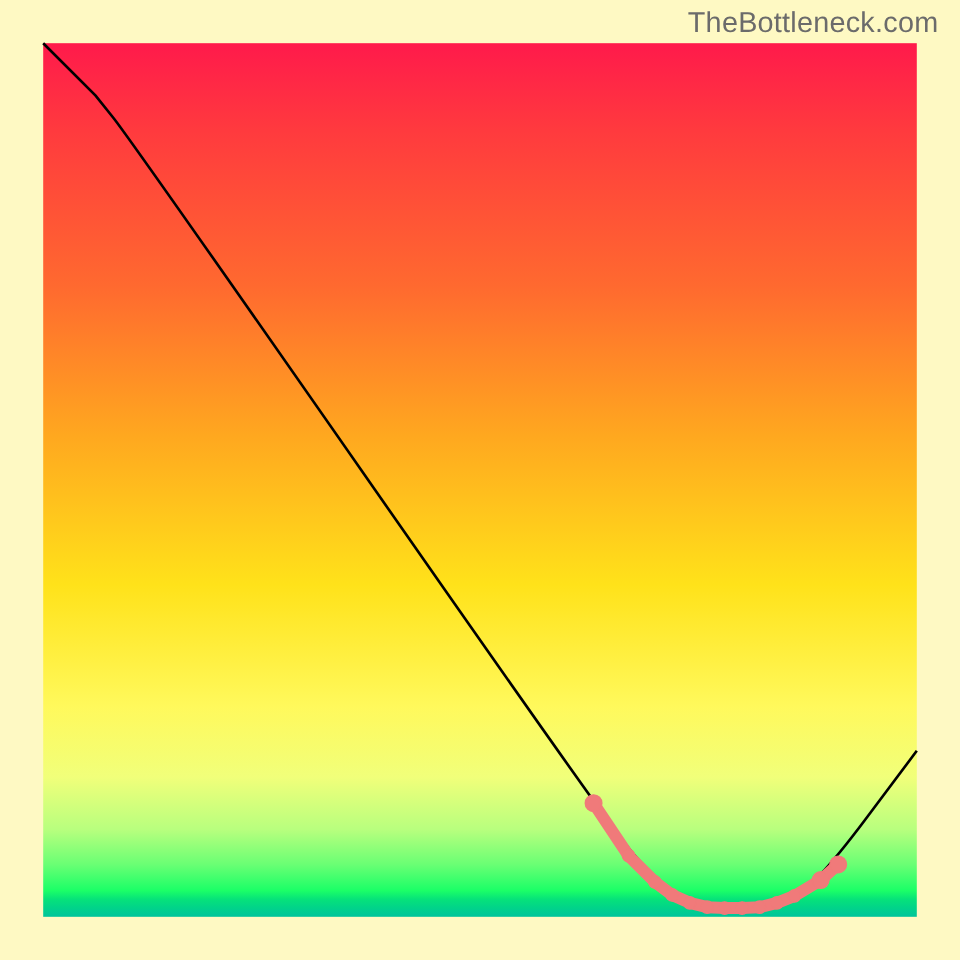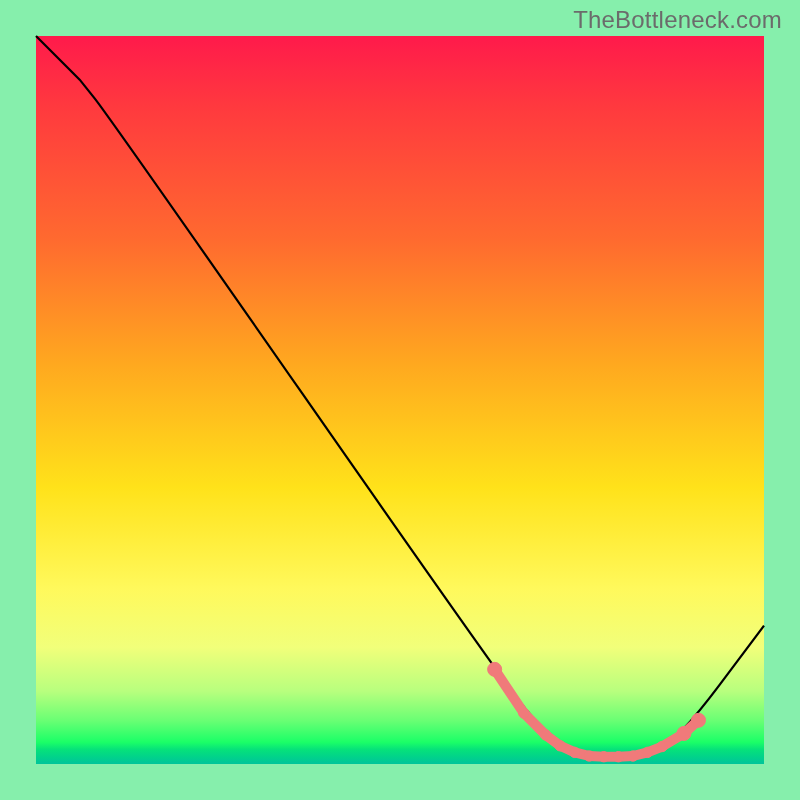--- a/index.html
+++ b/index.html
@@ -1,21 +1,21 @@
 <!DOCTYPE html>
 <html><head>
 <meta charset="utf-8">
 <style>
   * { margin: 0; padding: 0; box-sizing: border-box; }
   html, body { width: 800px; height: 800px; background: #000; overflow: hidden; }
   .frame {
     position: relative;
     width: 800px;
     height: 800px;
-    background: #86efac;
+    background: #fef9c3;
   }
   .attribution {
     position: absolute;
     top: 6px;
     right: 18px;
     font-family: Arial, Helvetica, sans-serif;
     font-size: 24px;
     color: #6b6b6b;
     letter-spacing: 0.2px;
   }

